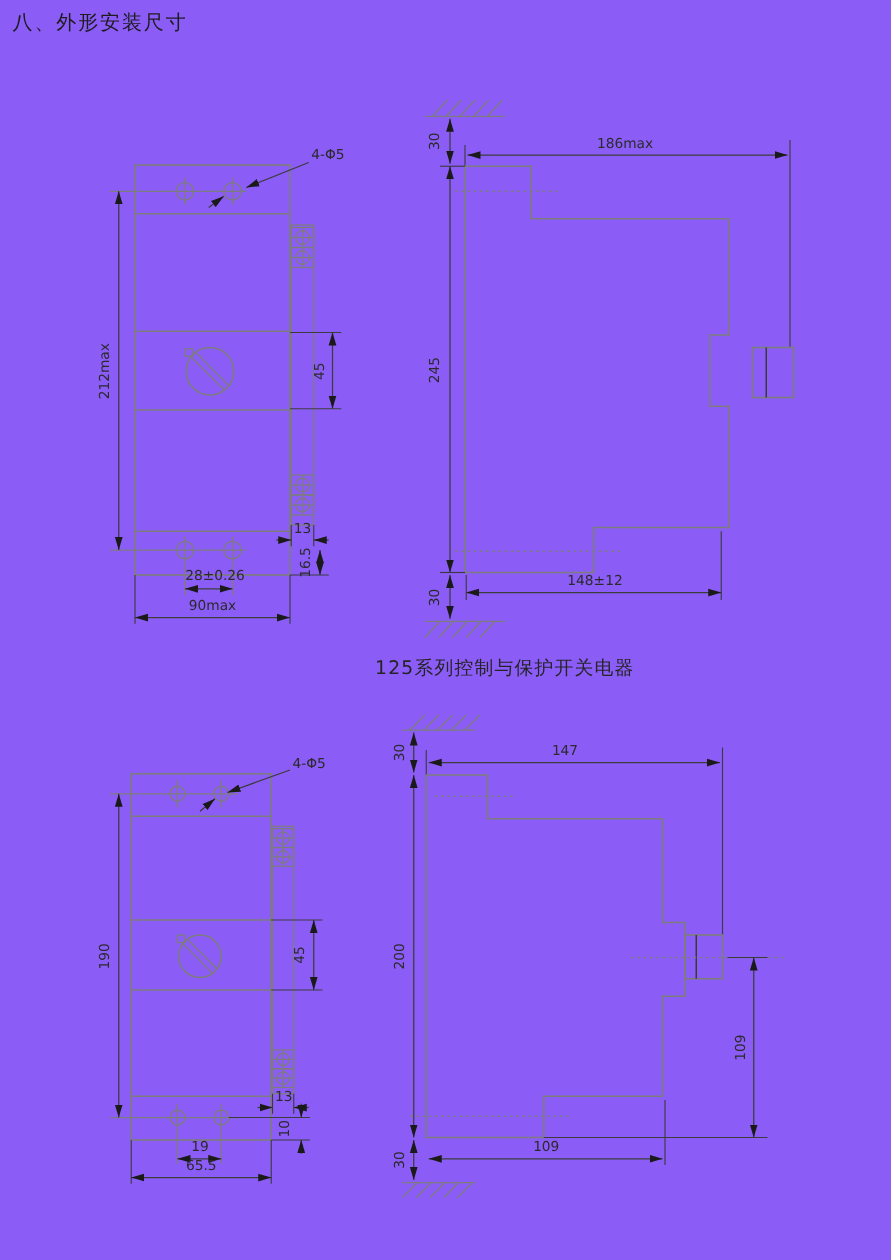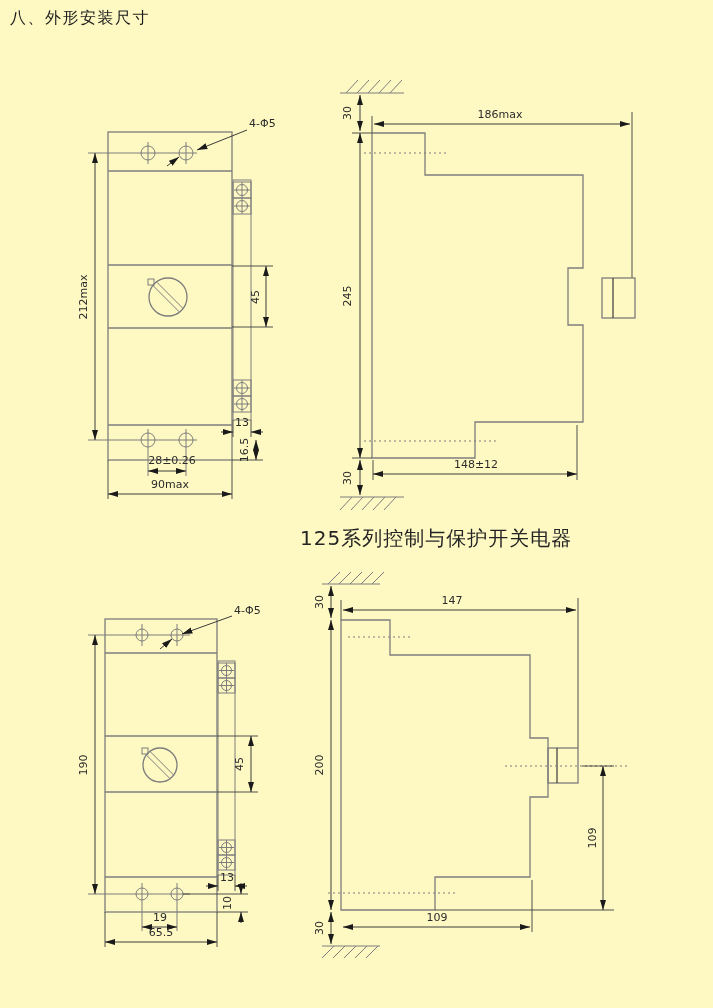--- a/index.html
+++ b/index.html
@@ -3,29 +3,29 @@
 <meta charset="utf-8">
 <style>
   :root{
     --outline:#7d7d7d;
     --dim:#3c3c3c;
     --arrow:#1a1a1a;
     --text:#2b2b2b;
   }
   html,body{margin:0;padding:0;background:#fff;}
   .page{
-    position:relative;width:713px;height:1008px;background:#fef9c3;
+    position:relative;width:713px;height:1008px;background:#8b5cf6;
     font-family:"DejaVu Sans","Liberation Sans",sans-serif;overflow:hidden;
   }
   .page-title{
     position:absolute;left:10px;top:8px;font-size:16px;color:#1c1c1c;
     letter-spacing:1.5px;font-weight:500;
   }
   .fig-caption{
-    position:absolute;font-size:20px;color:#242424;letter-spacing:1px;white-space:nowrap;
+    position:absolute;font-size:15px;color:#242424;letter-spacing:1px;white-space:nowrap;
   }
   .cap-1{left:300px;top:525px;}
   .cap-2{left:300px;top:964px;}
   svg{position:absolute;overflow:visible;}
   .svg1{left:70px;top:100px;}
   .svg2{left:330px;top:55px;}
   .svg3{left:70px;top:595px;}
   .svg4{left:300px;top:565px;}
   .outline{fill:none;stroke:var(--outline);stroke-width:1.3px;}
   .thin{fill:none;stroke:var(--outline);stroke-width:1px;}

